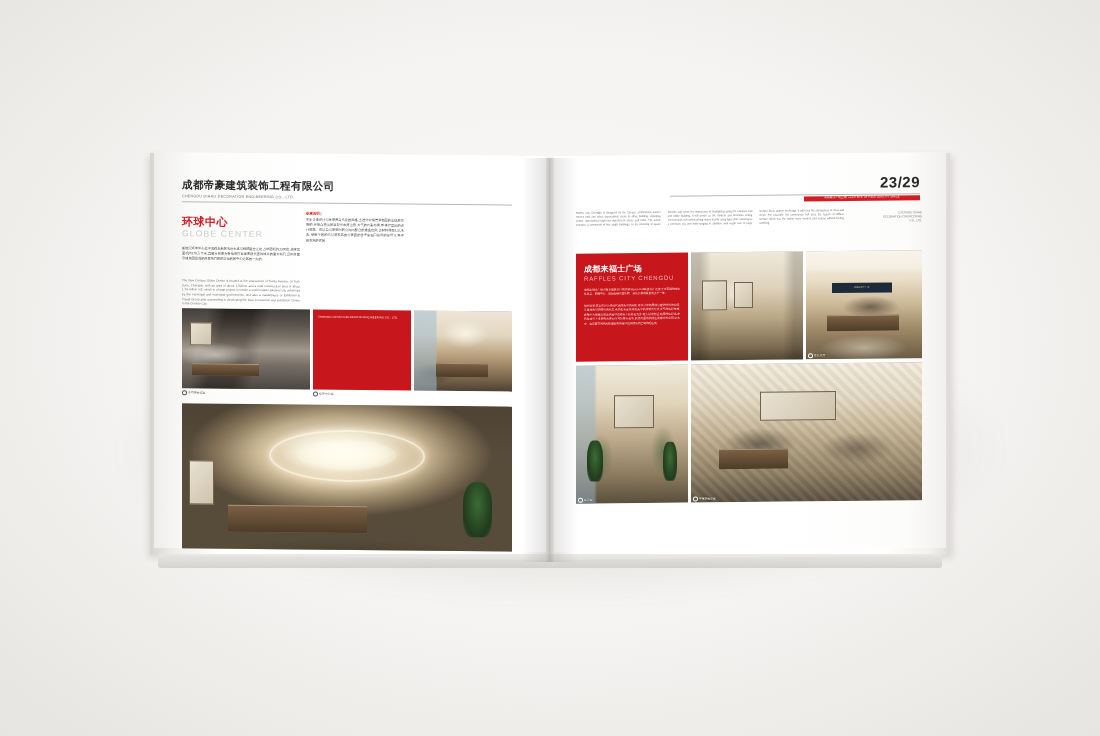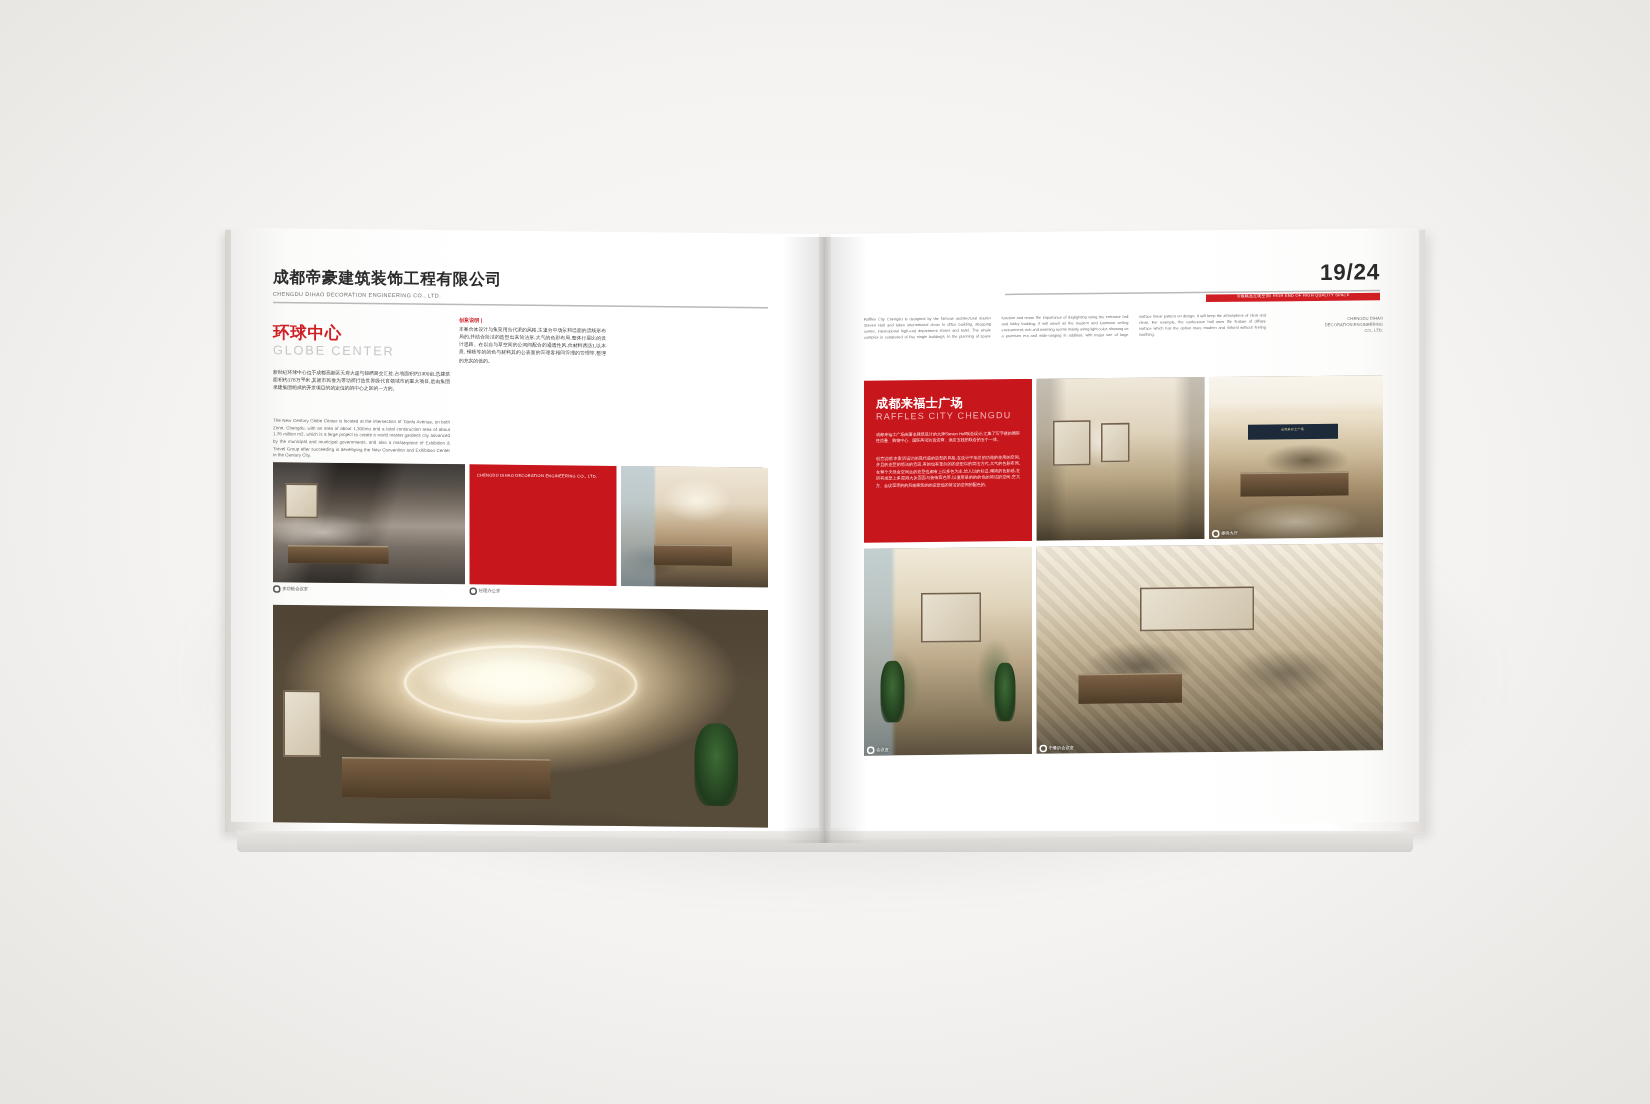--- a/index.html
+++ b/index.html
@@ -523,21 +523,21 @@
               <div class="frame" style="left:2%;top:36%;width:7%;height:26%;"></div>
             </div>
           </div>
         </div>
       </div>
     </div>
 
     <div class="page right">
       <div class="page-inner">
         <div class="rt-top">
-          <div class="pg-num">19/24</div>
+          <div class="pg-num">23/29</div>
         </div>
         <div class="rt-rule-wrap">
           <div class="rt-rule"></div>
         </div>
         <div class="rt-redbar">市场精品呈现空间/ HIGH END OF HIGH QUALITY SPACE</div>
 
         <div class="rt-body-cols">
           <div class="rt-en">Raffles City Chengdu is designed by the famous architectural master Steven Holl and takes international chain to office building, shopping center, international high-end department stores and hotel. The whole complex is composed of five single buildings. In the planning of space function and reuse the importance of daylighting using the entrance hall and lobby building, it will unveil as the modern and luminous ceiling environment, rich and warming rooms mainly using light color, showing us a premium era and wide-ranging in addition, with major use of large surface linear pattern on design. It will keep the atmosphere of clear and clean. For example, the conference hall uses the feature of diffuse surface which has the option more modern and natural without feeling soothing.</div>
         </div>
 

